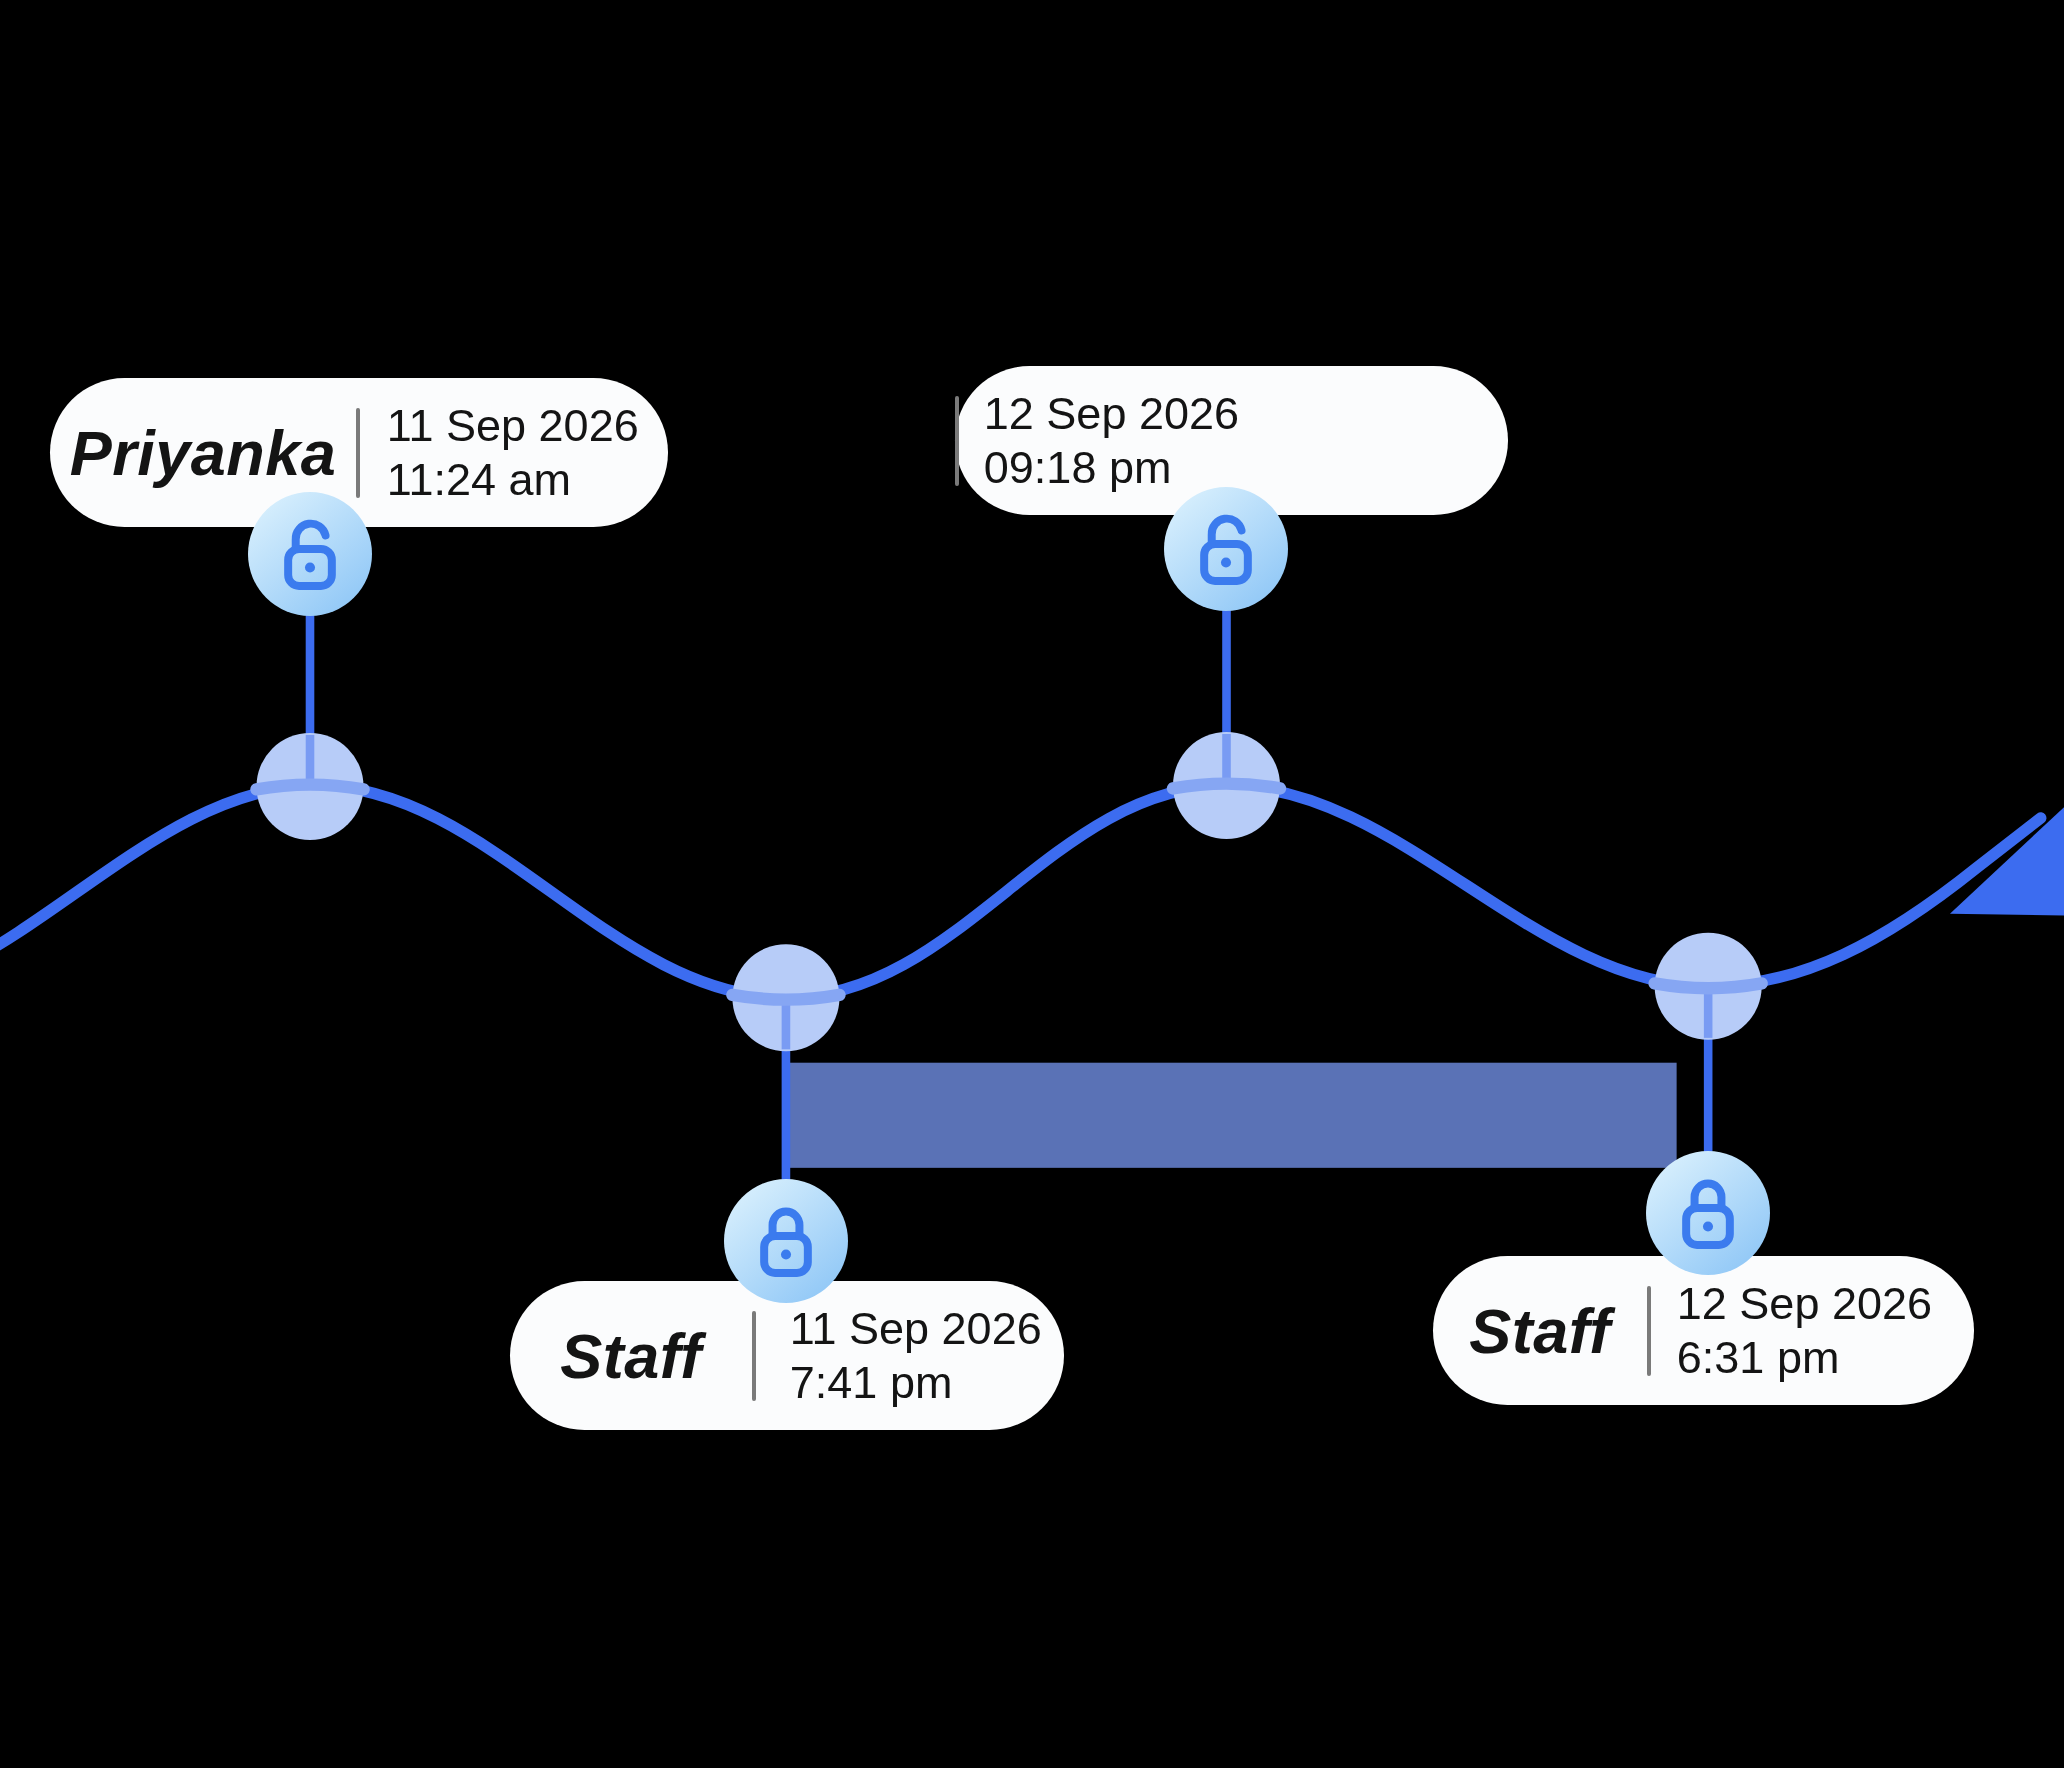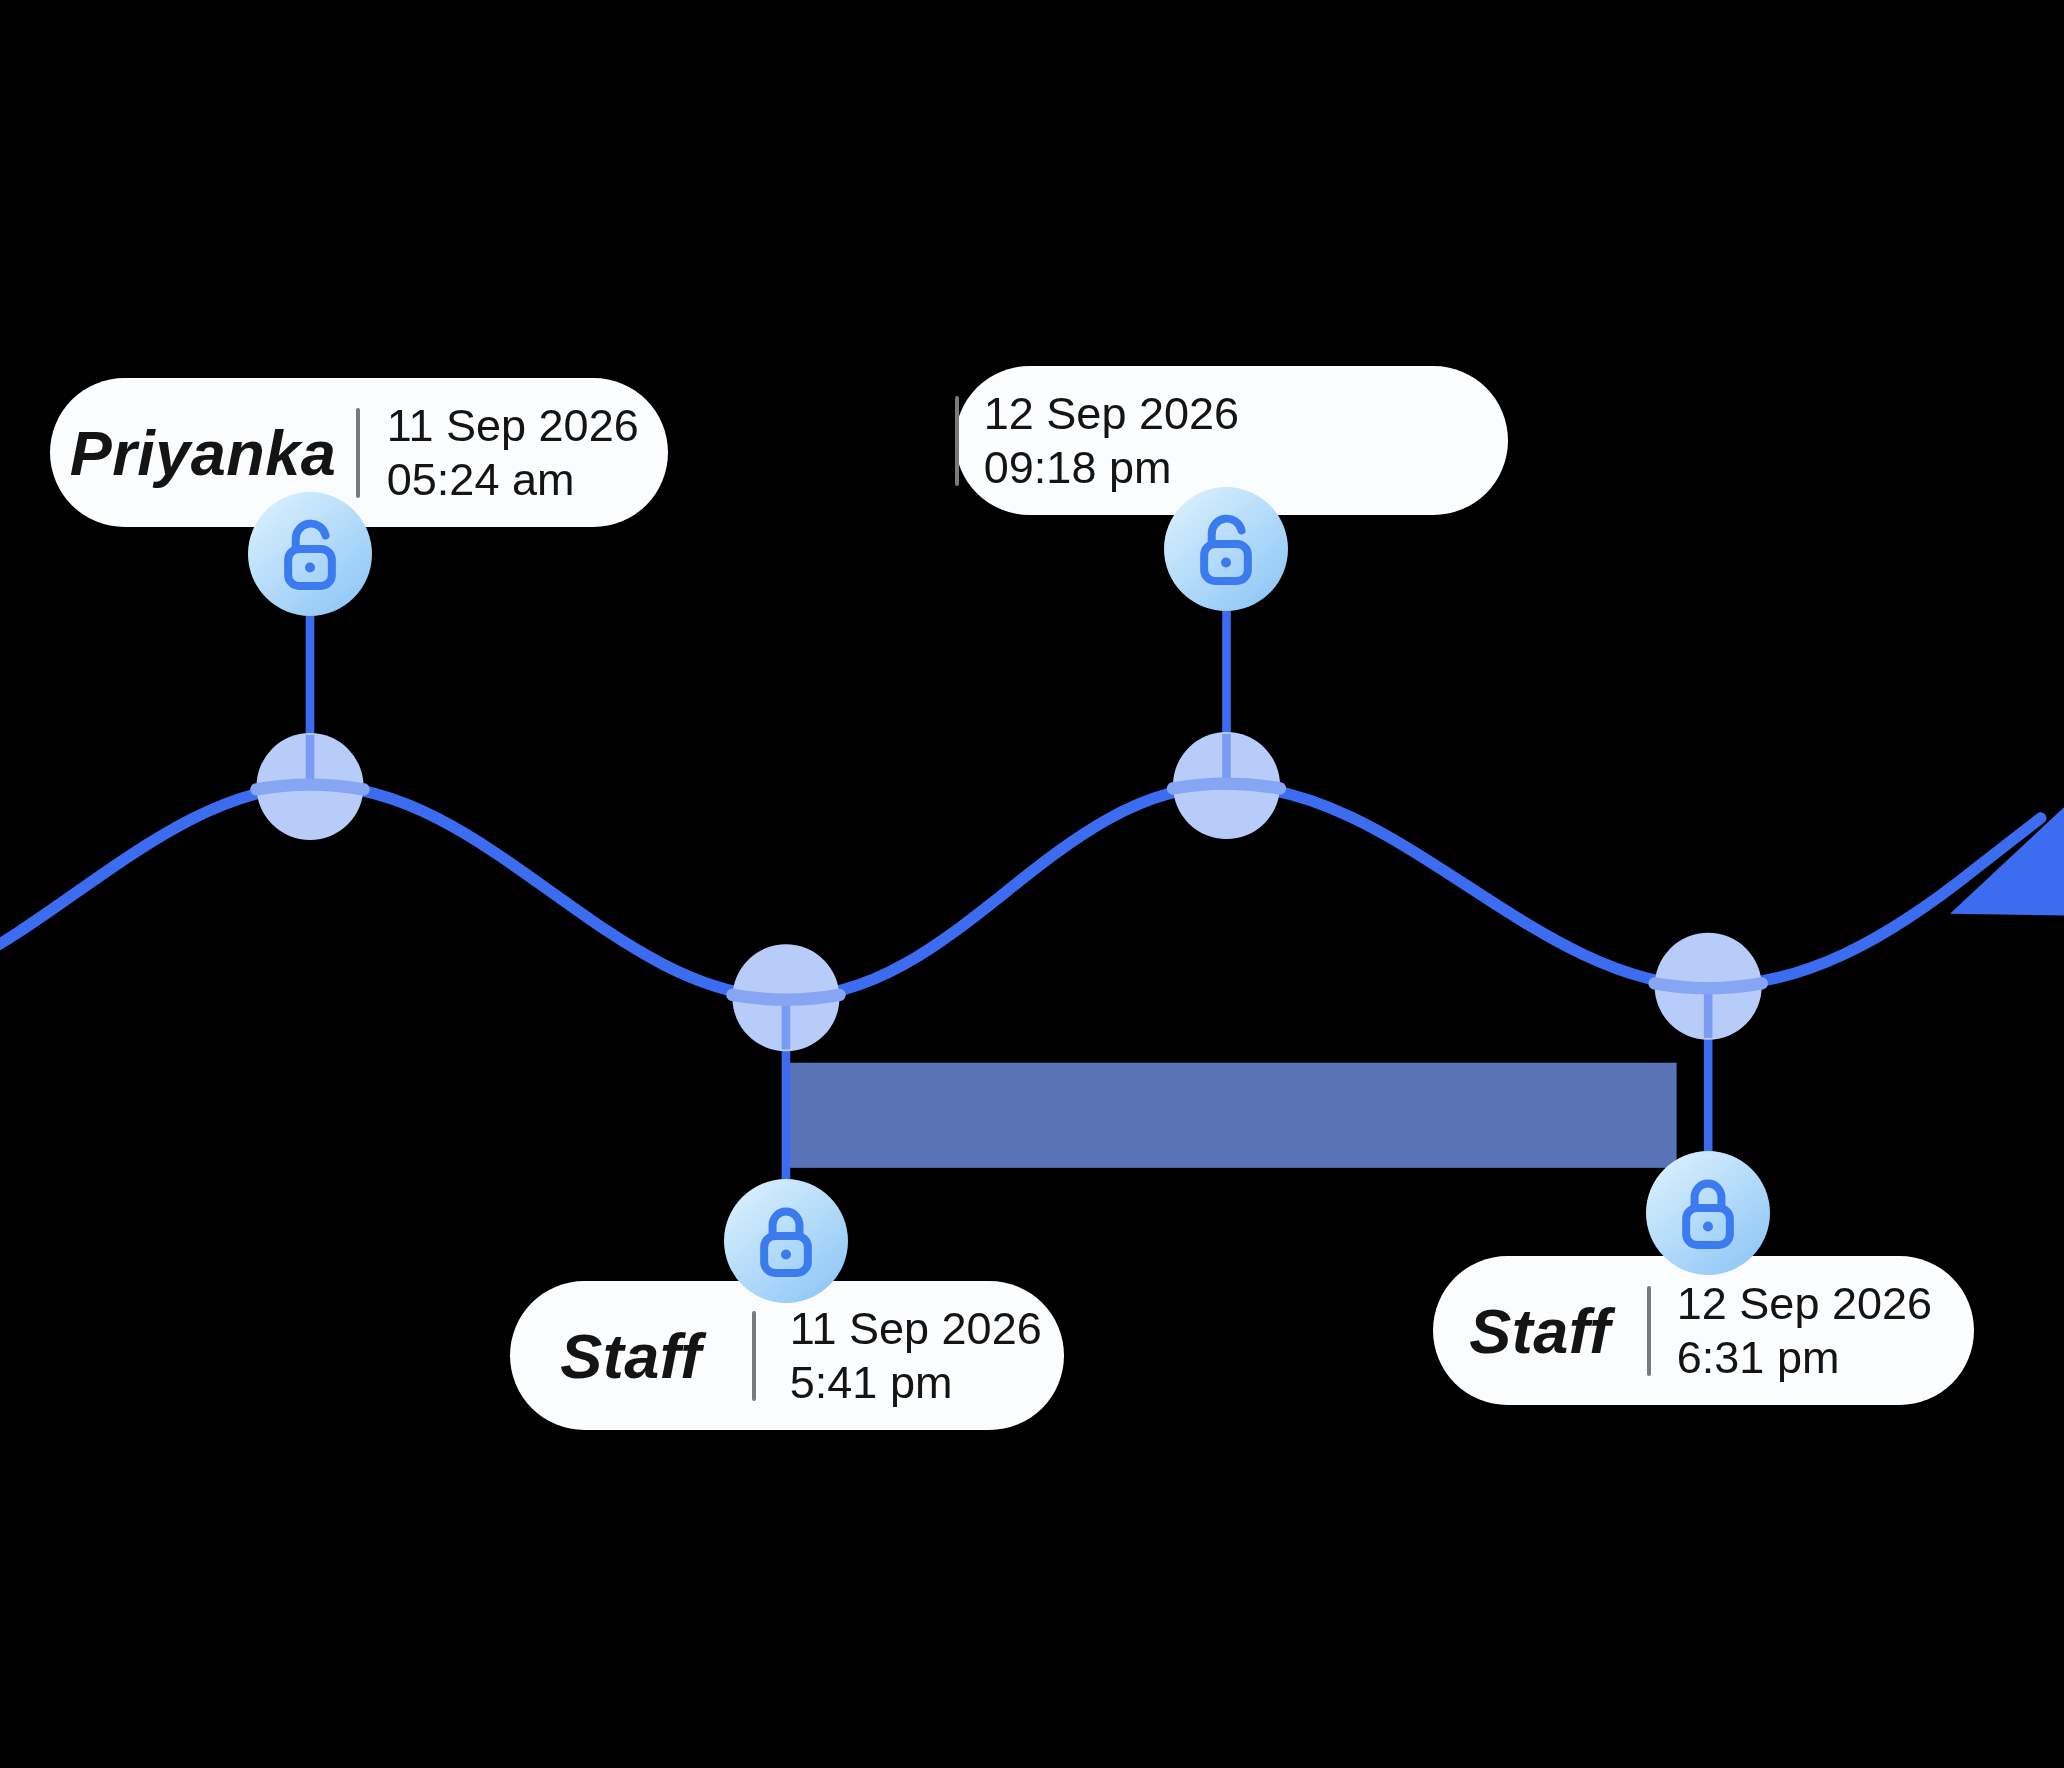--- a/index.html
+++ b/index.html
@@ -86,38 +86,38 @@
     <path class="node-band" d="M 766 1041 Q 822 1051 878 1041"></path>
     <path class="node-band" d="M 1227 825 Q 1283 815 1339 825"></path>
     <path class="node-band" d="M 1731 1029 Q 1787 1039 1843 1029"></path>
   </svg>
 
   <div class="pill" style="left:50px;top:378px;width:618px;">
     <span class="name" style="width:306px;">Priyanka</span>
     <span class="divider"></span>
     <span class="date" style="padding-left:27px;">
       <span>11 Sep 2026</span>
-      <span>05:24 am</span>
+      <span>11:24 am</span>
     </span>
   </div>
 
   <div class="pill" style="left:955px;top:366px;width:553px;">
     <span class="divider"></span>
     <span class="date" style="padding-left:25px;">
       <span>12 Sep 2026</span>
       <span>09:18 pm</span>
     </span>
   </div>
 
   <div class="pill" style="left:510px;top:1281px;width:554px;">
     <span class="name" style="width:242px;">Staff</span>
     <span class="divider"></span>
     <span class="date" style="padding-left:34px;">
       <span>11 Sep 2026</span>
-      <span>5:41 pm</span>
+      <span>7:41 pm</span>
     </span>
   </div>
 
   <div class="pill" style="left:1433px;top:1256px;width:541px;">
     <span class="name" style="width:214px;">Staff</span>
     <span class="divider"></span>
     <span class="date" style="padding-left:26px;">
       <span>12 Sep 2026</span>
       <span>6:31 pm</span>
     </span>

